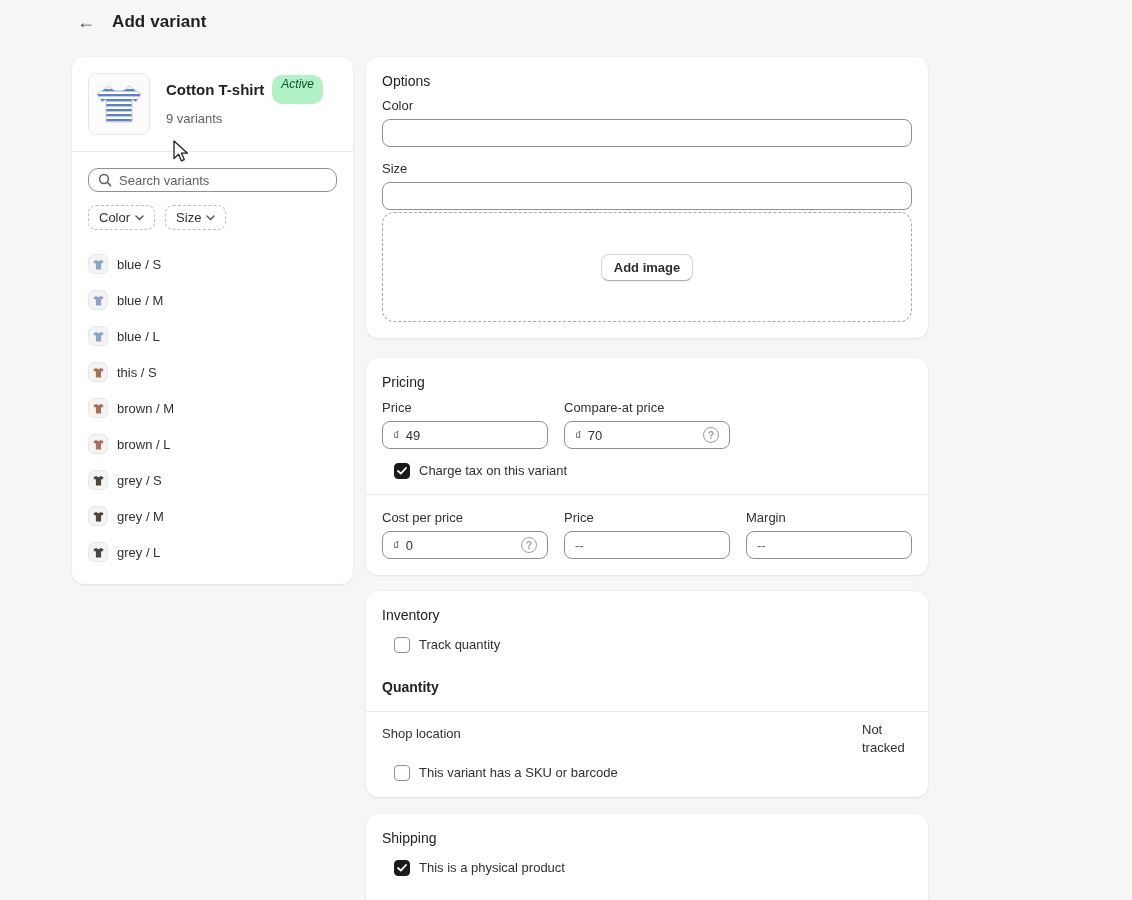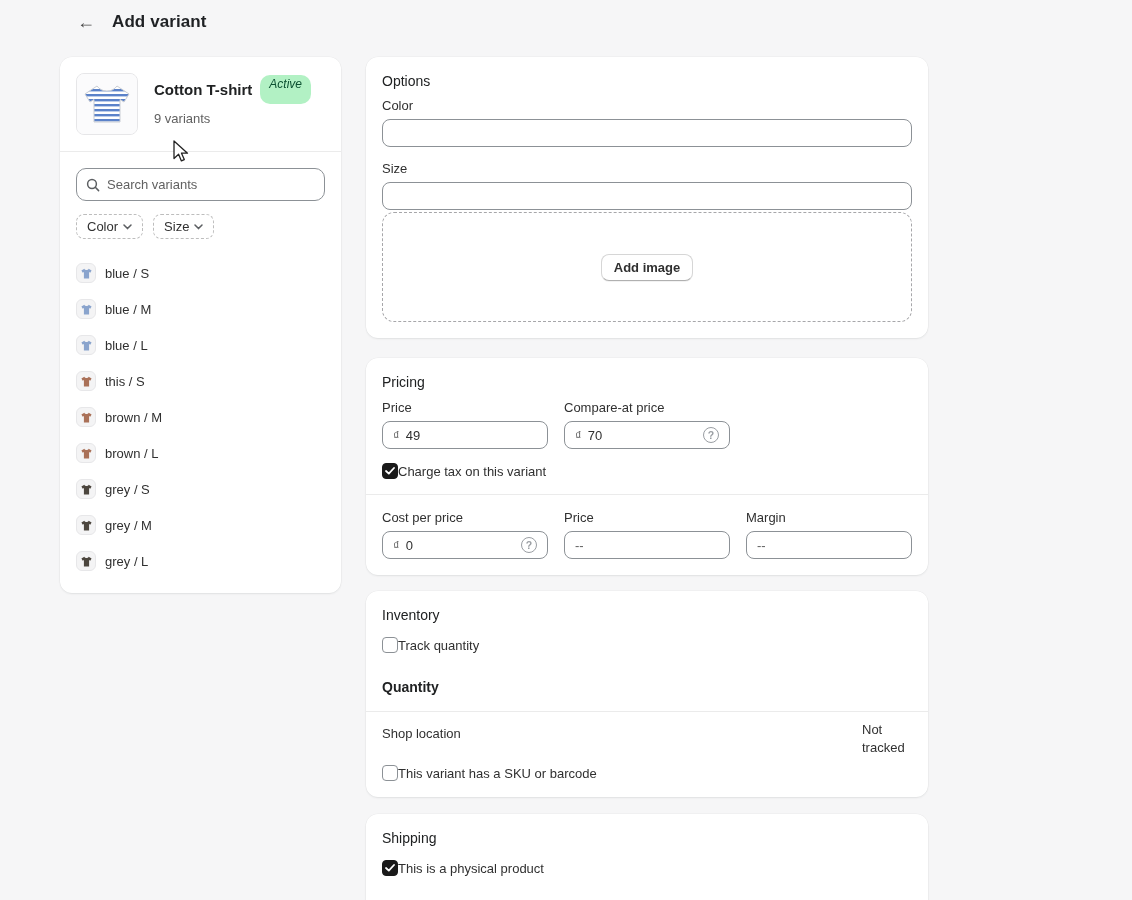--- a/index.html
+++ b/index.html
@@ -11,35 +11,35 @@
     position:relative;
     font-size:13px;
   }
   
   .page-header { position:absolute; left:72px; top:8px; display:flex; align-items:center; gap:12px; }
   .back-btn { width:28px; height:28px; border:none; background:transparent; font-size:18px; color:#4a4a4a; cursor:pointer; border-radius:8px; line-height:28px; text-align:center; }
   .page-title { font-size:17px; font-weight:700; color:#1f2124; letter-spacing:.1px; }
 
   
   .card { background:#fff; border-radius:12px; box-shadow:0 1px 2px rgba(31,33,36,.08), 0 0 0 .5px rgba(0,0,0,.04); }
-  .left-col { position:absolute; left:60px; top:57px; width:281px; }
+  .left-col { position:absolute; left:72px; top:57px; width:281px; }
   .right-col { position:absolute; left:366px; top:57px; width:562px; display:flex; flex-direction:column; }
 
   
   .product-head { display:flex; gap:16px; padding:16px; }
   .product-thumb { width:62px; height:62px; border-radius:8px; border:1px solid #e6e6e8; background:#fbfbfc; flex:0 0 auto; }
   .title-row { display:flex; align-items:center; gap:8px; margin-top:2px; }
   .product-title { font-size:15px; font-weight:700; color:#202223; }
   .badge { font-size:12px; padding:2px 9px 13px; border-radius:10px; white-space:nowrap;font-style:italic; }
   .product-sub { margin-top:7px; font-size:13px; color:#616161; }
   .divider { height:1px; background:#ebebeb; }
 
   
   .side-body { padding:16px 16px 14px; }
-  .search-box { display:flex; align-items:center; gap:7px; border:1px solid #8c9196; border-radius:10px; height:33px; padding:0 9px; background:#fff; }
+  .search-box { display:flex; align-items:center; gap:7px; border:1px solid #8c9196; border-radius:10px; height:24px; padding:0 9px; background:#fff; }
   .search-box input { border:none; outline:none; flex:1; font:inherit; font-size:13px; color:#303030; background:transparent; }
   .search-box input::placeholder { color:#616161; }
   .chips { display:flex; gap:10px; margin-top:13px; }
   .chip { display:inline-flex; align-items:center; gap:5px; border:1px dashed #bdbdbd; border-radius:8px; background:transparent; padding:4px 10px; font-size:13px; color:#303030; cursor:pointer; }
 
   
   .variant-list { padding:2px 16px 14px; }
   .variant-row { display:flex; align-items:center; gap:9px; padding:8px 0; border-radius:8px; cursor:pointer; }
   .vthumb { width:20px; height:20px; border-radius:6px; background:#f4f4f5; border:1px solid #e7e7e9; display:flex; align-items:center; justify-content:center; flex:0 0 auto; }
   .variant-label { font-size:13px; color:#303030; }
@@ -53,21 +53,21 @@
   .tinput input::placeholder { color:#616161; }
   .prefix { color:#616161; font-size:13px; }
   .qicon { margin-left:auto; width:16px; height:16px; border:1.4px solid #9a9ea3; border-radius:50%; color:#9a9ea3; font-size:10.5px; font-weight:700; display:flex; align-items:center; justify-content:center; flex:0 0 auto; cursor:pointer; }
 
   .dropzone { margin-top:2px; border:1px dashed #a7a7aa; border-radius:12px; height:110px; display:flex; align-items:center; justify-content:center; }
   .btn { background:#fff; border:1px solid #d6d6d6; border-bottom-color:#b0b0b0; border-radius:8px; padding:5px 12px; font-size:13px; font-weight:700; color:#303030; cursor:pointer; box-shadow:0 1px 0 rgba(0,0,0,.05); }
 
   .grid3 { display:grid; grid-template-columns:1fr 1fr 1fr; column-gap:16px; }
   .full-divider { height:1px; background:#ebebeb; margin:15px -16px; }
 
-  .check-row { display:flex; align-items:center; margin-top:14px; cursor:pointer; }
+  .check-row { display:flex; gap:9px; margin-top:14px; cursor:pointer;margin-left:12px; }
   .checkbox { width:16px; height:16px; border:1.5px solid #8c9196; border-radius:4px; background:#fff; display:flex; align-items:center; justify-content:center; flex:0 0 auto; }
   .checkbox svg { display:none; }
   .checkbox.checked { background:#1a1a1a; border-color:#1a1a1a; }
   .checkbox.checked svg { display:block; }
   .check-label { font-size:13px; color:#303030; }
 
   .sub-heading { font-size:14px; font-weight:700; color:#202223; margin-top:26px; }
   .loc-row { display:flex; justify-content:space-between; align-items:flex-start; padding:9px 0 2px; }
   .loc-label { font-size:13px; color:#303030; margin-top:5px; }
   .loc-value { font-size:13px; color:#303030; width:50px; line-height:18px; }

